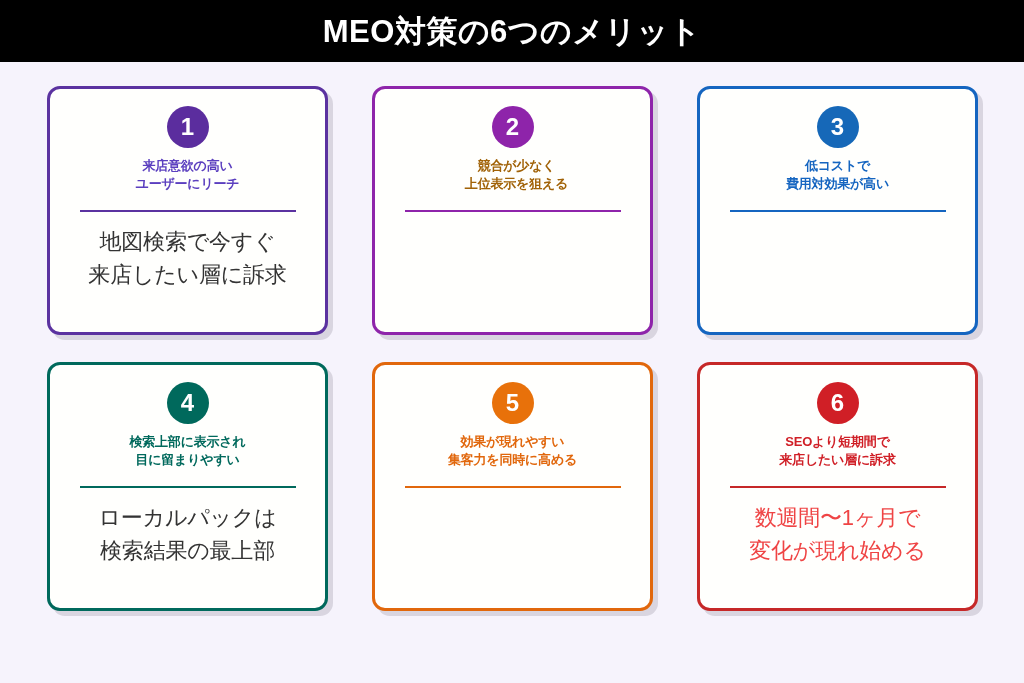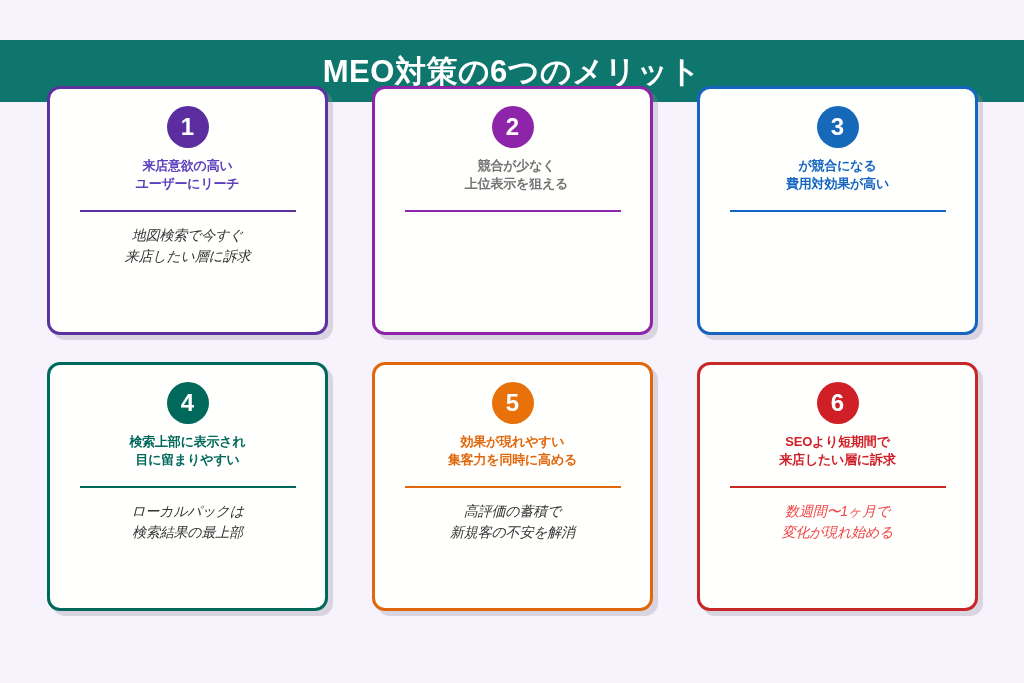--- a/index.html
+++ b/index.html
@@ -92,80 +92,77 @@
     white-space: pre-line;
   }
   .divider {
     width: 216px;
     height: 2px;
     background: #5b32a0;
     margin: 16px 0 13px 0;
     flex: 0 0 auto;
   }
   .card-body {
-    font-size: 14px;
+    font-size: 22px;
     line-height: 1.5;
     color: #333333;
     text-align: center;
     letter-spacing: -0.2px;
     white-space: pre-line;
-    font-style: italic;
   }
   
 </style>
 </head>
 <body style="background: rgb(246, 243, 252);">
 
 <div id="infographic">
 
-  <div class="header-bar" style="background: #0f766e; margin-top: 40px;">
+  <div class="header-bar" style="background: #000000;">
     <div class="header-title" style="color: rgb(255, 255, 255);">MEO対策の6つのメリット</div>
   </div>
 
   <div class="card-grid">
 
     <div class="card" style="border-color: rgb(91, 50, 160); background: rgb(255, 255, 253);">
       <div class="badge" style="background: rgb(91, 45, 158);">1</div>
       <div class="card-title" style="color: rgb(91, 63, 191);">来店意欲の高い
 ユーザーにリーチ</div>
       <div class="divider" style="background: rgb(91, 50, 160);"></div>
       <div class="card-body" style="color: rgb(51, 51, 51);">地図検索で今すぐ
 来店したい層に訴求</div>
     </div>
 
     <div class="card" style="border-color: rgb(142, 36, 170); background: rgb(255, 255, 253);">
       <div class="badge" style="background: rgb(142, 36, 170);">2</div>
-      <div class="card-title" style="color: #737373; margin-left: 8px;">競合が少なく
+      <div class="card-title" style="color: #a16207; margin-left: 8px;">競合が少なく
 上位表示を狙える</div>
       <div class="divider" style="background: rgb(142, 36, 170);"></div>
     </div>
 
     <div class="card" style="border-color: rgb(21, 101, 192); background: rgb(255, 255, 253);">
       <div class="badge" style="background: rgb(22, 104, 184);">3</div>
-      <div class="card-title" style="color: rgb(21, 101, 192);">が競合になる
+      <div class="card-title" style="color: rgb(21, 101, 192);">低コストで
 費用対効果が高い</div>
       <div class="divider" style="background: rgb(21, 101, 192);"></div>
     </div>
 
     <div class="card" style="border-color: rgb(0, 105, 92); background: rgb(255, 255, 253);">
       <div class="badge" style="background: rgb(0, 105, 92);">4</div>
       <div class="card-title" style="color: rgb(0, 105, 92); font-family: Liberation Serif, serif;">検索上部に表示され
 目に留まりやすい</div>
       <div class="divider" style="background: rgb(0, 105, 92);"></div>
       <div class="card-body" style="color: rgb(51, 51, 51);">ローカルパックは
 検索結果の最上部</div>
     </div>
 
     <div class="card" style="border-color: rgb(225, 103, 12); background: rgb(255, 255, 253);">
       <div class="badge" style="background: rgb(232, 113, 10);">5</div>
       <div class="card-title" style="color: rgb(225, 103, 12);">効果が現れやすい
 集客力を同時に高める</div>
       <div class="divider" style="background: rgb(225, 103, 12);"></div>
-      <div class="card-body" style="color: rgb(51, 51, 51);">高評価の蓄積で
-新規客の不安を解消</div>
     </div>
 
     <div class="card" style="border-color: rgb(198, 40, 40); background: rgb(255, 255, 253);">
       <div class="badge" style="background: rgb(208, 31, 38);">6</div>
       <div class="card-title" style="color: rgb(208, 31, 38);">SEOより短期間で
 来店したい層に訴求</div>
       <div class="divider" style="background: rgb(198, 40, 40);"></div>
       <div class="card-body" style="color: #ef4444;">数週間〜1ヶ月で
 変化が現れ始める</div>
     </div>

